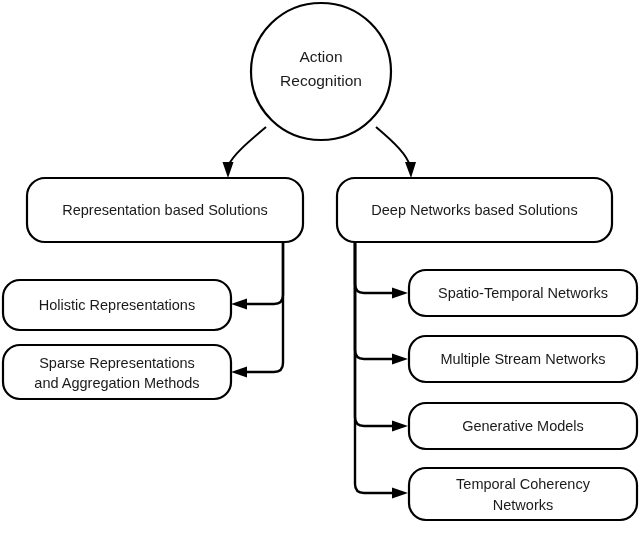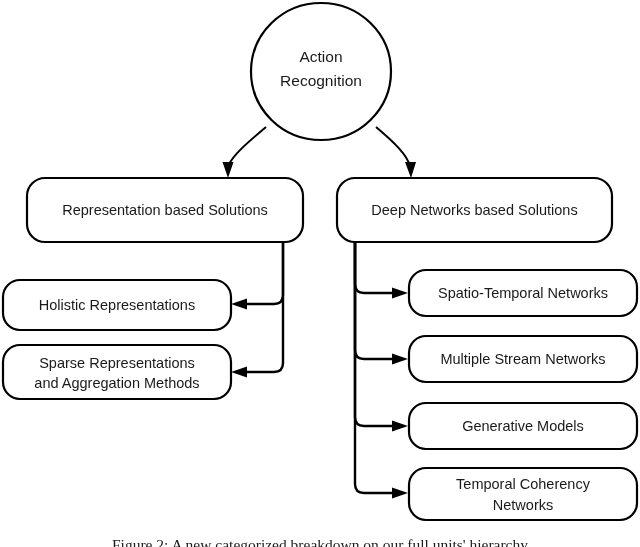--- a/index.html
+++ b/index.html
@@ -161,17 +161,14 @@
     </g>
 
     <g>
       <rect class="node-shape" x="409" y="468" width="228" height="52" rx="17" ry="17"></rect>
       <text class="node-label" x="523" y="485">Temporal Coherency</text>
       <text class="node-label" x="523" y="506">Networks</text>
     </g>
 
   </svg>
 
-  <div class="caption-clip-wrap">
-    <div class="caption-inner">Figure 2: A new categorized breakdown on our full units' hierarchy</div>
-  </div>
 
 </div>
 
 </body></html>

